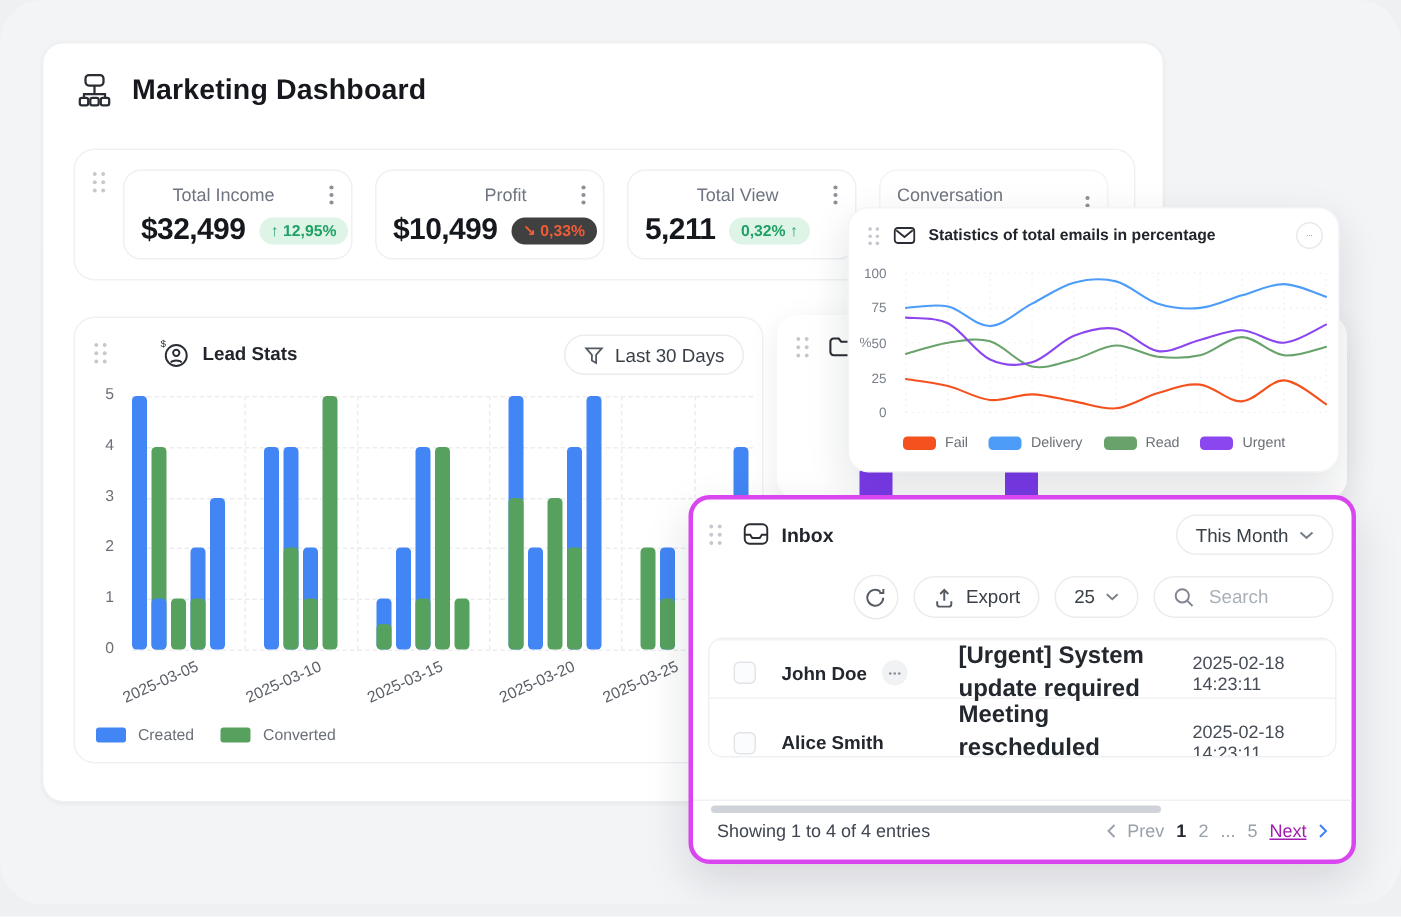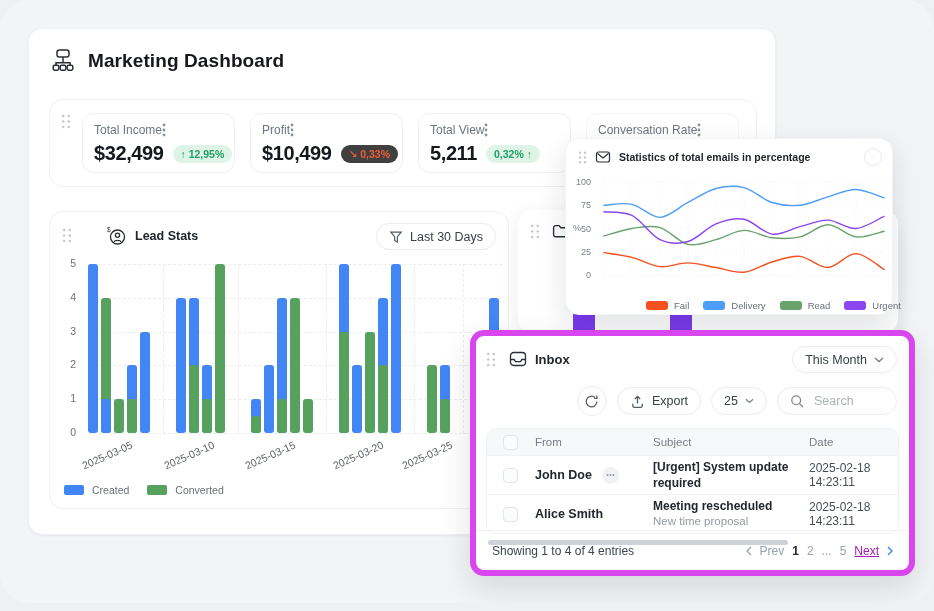--- a/index.html
+++ b/index.html
@@ -13,21 +13,21 @@
   .dash{left:28px;top:28px;width:748px;height:507px;border:1px solid #eef0f2;
         box-shadow:0 1px 3px rgba(16,24,40,.05);z-index:1;}
   .dash-header{position:absolute;left:20px;top:18px;display:flex;align-items:center;gap:11px;}
   .dash-title{font-size:19px;font-weight:700;letter-spacing:.1px;color:#16181d;}
 
   
   .stats-wrap{position:absolute;left:20px;top:70px;width:708px;height:88px;border:1px solid #f0f1f3;
               border-radius:14px;display:flex;gap:15px;padding:13px 14px 13px 32px;}
   .stats-handle{position:absolute;left:11px;top:14px;}
   .stat-card{width:153px;height:60px;border:1px solid #eef0f2;border-radius:12px;padding:9px 11px;}
-  .stat-top{display:flex;justify-content:flex-start;align-items:center;}
+  .stat-top{display:flex;justify-content:flex-end;align-items:center;gap:36px;}
   .stat-title{font-size:12px;color:#6e7580;}
   .stat-valrow{display:flex;align-items:center;gap:9px;margin-top:5px;}
   .stat-value{font-size:20px;font-weight:700;color:#15181d;letter-spacing:-.4px;}
   .badge{font-size:10.5px;font-weight:700;padding:3px 8px;border-radius:10px;white-space:nowrap;}
   .badge.up{background:#def4e7;color:#1fa065;}
   .badge.down{background:#404040;color:#ef5d38;}
 
   
   .lead{position:absolute;left:20px;top:182px;width:460px;height:298px;border:1px solid #f0f1f3;border-radius:14px;}
   .card-head{position:absolute;left:12px;top:13px;display:flex;align-items:center;gap:8px;}
@@ -60,44 +60,44 @@
   .email{left:565px;top:138px;width:328px;height:177px;z-index:3;
          box-shadow:0 10px 28px rgba(16,24,40,.12);border:1px solid #f3f4f6;}
   .email .ttl{font-size:10.5px;font-weight:700;color:#22262c;}
   .dots-btn{position:absolute;right:10px;top:9px;width:18px;height:18px;border:1px solid #e8e9ec;border-radius:50%;
             display:flex;align-items:center;justify-content:center;cursor:pointer;background:#fff;}
   #line-ylabels{position:absolute;left:2px;top:0;width:26px;height:100%;}
   .eytick{position:absolute;right:3px;font-size:9px;color:#7a8089;}
   .pct-label{position:absolute;left:7px;top:84px;font-size:9px;color:#7a8089;}
   #line-plot{position:absolute;left:32px;top:38px;}
   .grid-line{stroke:#ebedf0;stroke-width:.8;stroke-dasharray:1,3;}
-  .email-legend{position:absolute;left:36px;top:161px;display:flex;gap:14px;align-items:flex-start;margin-left:44px;}
+  .email-legend{position:absolute;left:36px;top:151px;display:flex;gap:14px;align-items:flex-start;}
   .email-legend .legend-item{font-size:9.5px;gap:6px;}
   .email-legend .swatch{width:22px;height:9px;border-radius:3px;}
 
   
-  .inbox{left:470px;top:330px;width:445px;height:246px;z-index:4;
-         box-shadow:0 12px 30px rgba(16,24,40,.13);border:6px solid #d946ef;}
+  .inbox{left:459px;top:330px;width:445px;height:246px;z-index:4;
+         box-shadow:0 12px 30px rgba(16,24,40,.13);border:3px solid #d946ef;}
   .inbox-period{position:absolute;right:12px;top:10px;}
   .toolbar{position:absolute;right:12px;top:50px;display:flex;gap:10px;align-items:center;}
   .icon-btn{width:30px;height:30px;border:1px solid #ececf0;border-radius:50%;background:#fff;
             display:flex;align-items:center;justify-content:center;cursor:pointer;}
   .pill.h28{height:28px;}
   .search-pill{width:120px;gap:8px;cursor:text;}
   .search-input{border:none;outline:none;width:78px;font-size:12.5px;color:#0369a1;background:transparent;
                 font-family:"Liberation Sans","DejaVu Sans",sans-serif;}
   .search-input::placeholder{color:#aab0b8;}
   .mail-table{position:absolute;left:10px;right:10px;top:92px;border:1px solid #eef0f2;border-radius:10px;overflow:hidden;}
   .trow{display:grid;grid-template-columns:48px 118px 156px 1fr;align-items:center;}
   .thead{background:#f7f8fa;height:26px;font-size:11.5px;color:#777e89;}
   .tbody-row{border-top:1px solid #f1f2f4;height:39px;cursor:pointer;background:#fff;}
   .cbx{width:15px;height:15px;border:1px solid #e2e4e8;border-radius:4px;background:#fbfcfd;margin-left:16px;cursor:pointer;}
   .from-cell{display:flex;align-items:center;gap:10px;font-size:12.5px;font-weight:700;color:#23272e;}
   .row-menu{width:17px;height:17px;border-radius:50%;background:#f1f2f4;display:flex;align-items:center;justify-content:center;cursor:pointer;}
-  .subj{font-size:12px;font-weight:700;color:#23272e;line-height:1.35;}
+  .subj{font-size:16px;font-weight:700;color:#23272e;line-height:1.35;}
   .prev-line{font-size:11.5px;color:#959aa3;line-height:1.35;}
   .date-cell{font-size:12px;color:#474d56;}
   .hscroll{position:absolute;left:12px;top:204px;width:300px;height:5px;border-radius:3px;background:#cfd3d9;cursor:grab;}
   .inbox-footer{position:absolute;left:0;right:0;bottom:0;height:40px;border-top:1px solid #f0f1f3;
                 display:flex;align-items:center;justify-content:space-between;padding:0 16px;}
   .summary{font-size:12px;color:#3f4550;}
   .pager{display:flex;align-items:center;gap:8px;font-size:12px;color:#9aa1ab;}
   .pager .pg{cursor:pointer;}
   .pager .active{color:#23272e;font-weight:700;}
   .pager .next{color:#a21caf;text-decoration:underline;}
@@ -522,26 +522,20 @@
           <svg width="14" height="14" viewBox="0 0 14 14" fill="none" stroke="#80868f" stroke-width="1.3">
             <circle cx="6.2" cy="6.2" r="4.4"></circle>
               <path d="M9.6 9.6 13 13"></path>
           </svg>
         </span>
         <input class="search-input" placeholder="Search" style="">
       </div>
     </div>
 
     <div class="mail-table">
-      <div class="trow thead">
-        <span class="cbx"></span>
-        <span>From</span>
-        <span>Subject</span>
-        <span>Date</span>
-      </div>
       <div class="trow tbody-row">
         <span class="cbx"></span>
         <span class="from-cell">
           <span>John Doe</span>
           <span class="row-menu">
             <svg width="9" height="4" viewBox="0 0 12 4" fill="#8b9099">
                 <circle cx="2" cy="2" r="1.2"></circle>
                 <circle cx="6" cy="2" r="1.2"></circle>
                 <circle cx="10" cy="2" r="1.2"></circle>
               </svg>

